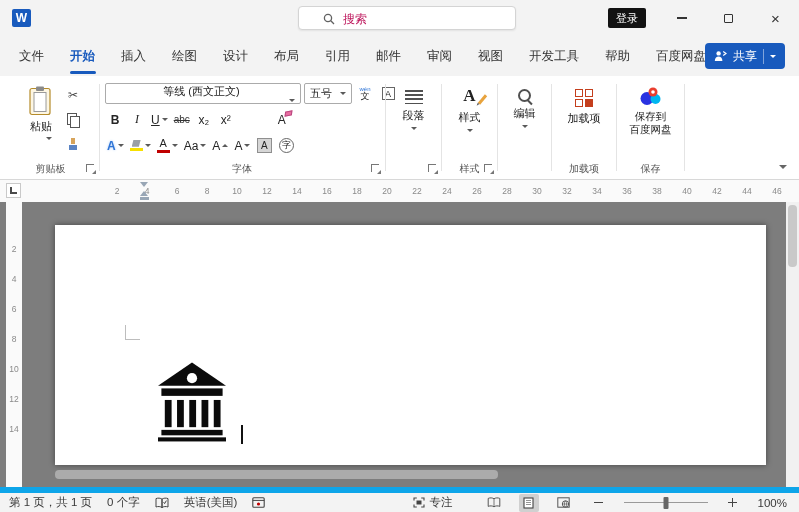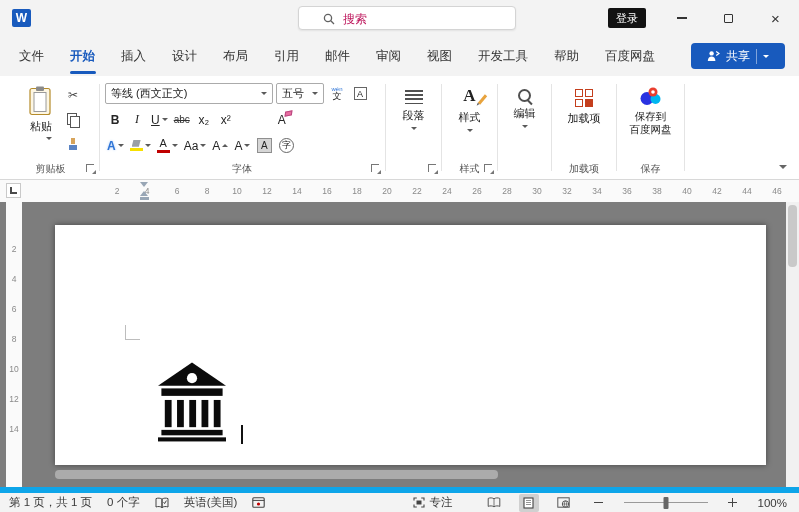--- a/index.html
+++ b/index.html
@@ -21,21 +21,21 @@
   .glyph-min{width:10px;height:1.2px;background:#333;}
   .glyph-max{width:9px;height:9px;border:1.2px solid #333;border-radius:1px;}
   .glyph-close{font-size:15px;color:#333;line-height:1;}
 
   
   .tabrow{position:absolute;left:0;top:36px;width:100%;height:40px;background:#f3f3f3;}
   .tabs{position:absolute;left:6px;top:0;height:100%;display:flex;}
   .tab{position:relative;display:flex;align-items:center;padding:0 13px;font-size:12.5px;color:#333;}
   .tab.active{color:#185abd;font-weight:bold;}
   .tab-underline{position:absolute;left:50%;transform:translateX(-50%);bottom:2px;width:26px;height:3px;border-radius:2px;background:#185abd;}
-  .share-btn{position:absolute;right:14px;top:7px;height:26px;background:#185abd;color:#fff;border-radius:4px;display:flex;align-items:center;padding:0 16px;gap:6px;font-size:12px;margin-left:48px;}
+  .share-btn{position:absolute;right:14px;top:7px;height:26px;background:#185abd;color:#fff;border-radius:4px;display:flex;align-items:center;padding:0 9px;gap:6px;font-size:12px;margin-left:48px;}
   .share-divider{width:1px;height:15px;background:rgba(255,255,255,.45);}
   .chev{width:0;height:0;border-left:3px solid transparent;border-right:3px solid transparent;border-top:3.5px solid #5a5a5a;}
   .chev.up{border-top:none;border-bottom:3.5px solid #5a5a5a;}
   .chev-white{border-top-color:#fff;}
 
   
   .ribbon{position:absolute;left:0;top:76px;width:100%;height:104px;background:#fff;border-bottom:1px solid #d8d8d8;}
   .vsep{position:absolute;top:8px;bottom:8px;width:1px;background:#e4e4e4;}
   .rgroup{position:absolute;top:0;height:100%;}
   .g-clip{left:2px;width:97px;}
@@ -62,21 +62,21 @@
   .copy-ic::after{content:"";position:absolute;left:3px;top:3px;width:8px;height:10px;border:1px solid #555;background:#fff;}
   .painter-ic{position:relative;width:12px;height:13px;}
   .painter-ic::before{content:"";position:absolute;left:4px;top:0;width:4px;height:6px;background:#d7a45b;}
   .painter-ic::after{content:"";position:absolute;left:2px;top:7px;width:8px;height:5px;background:#5b84c4;}
 
   
   .font-row{position:absolute;left:5px;display:flex;align-items:center;gap:3px;}
   .r1{top:7px;}.r2{top:33px;gap:2px;}.r3{top:59px;gap:2px;}
   .combo{height:21px;background:#fff;border:1px solid #ababab;border-radius:2px;display:flex;align-items:center;padding:0 5px;font-size:11px;color:#222;}
   .combo .chev{margin-left:auto;}
-  .combo-font{width:168px;}
+  .combo-font{width:196px;flex-direction:column;}
   .combo-size{width:48px;}
   .combo-text{white-space:nowrap;overflow:hidden;margin-right:3px;}
   .fbtn{min-width:20px;height:21px;display:flex;align-items:center;justify-content:center;border-radius:2px;font-size:12px;padding:0 2px;gap:2px;}
   .fbtn.b{font-weight:bold;}
   .fbtn.i{font-style:italic;font-family:"Liberation Serif","DejaVu Serif",serif;}
   .u-txt{text-decoration:underline;}
   .strike{font-size:10px;text-decoration:line-through;color:#333;}
   .clearfmt{margin-left:34px;position:relative;}
   .eraser{position:absolute;right:0;top:2px;width:7px;height:5px;background:#e86ca0;border:0.5px solid #b84a80;transform:skewX(-18deg) rotate(-12deg);}
   .fx-a{font-weight:bold;color:#2e74d6;text-shadow:0 0 2.5px #a9c9f5;}
@@ -179,20 +179,23 @@
     <div class="tabs">
         <div class="tab">
           <span>文件</span>
         </div>
         <div class="tab active">
           <span>开始</span>
           <i class="tab-underline"></i>
         </div>
         <div class="tab">
           <span>插入</span>
+        </div>
+        <div class="tab">
+          <span>绘图</span>
         </div>
         <div class="tab">
           <span>设计</span>
         </div>
         <div class="tab">
           <span>布局</span>
         </div>
         <div class="tab">
           <span>引用</span>
         </div>

